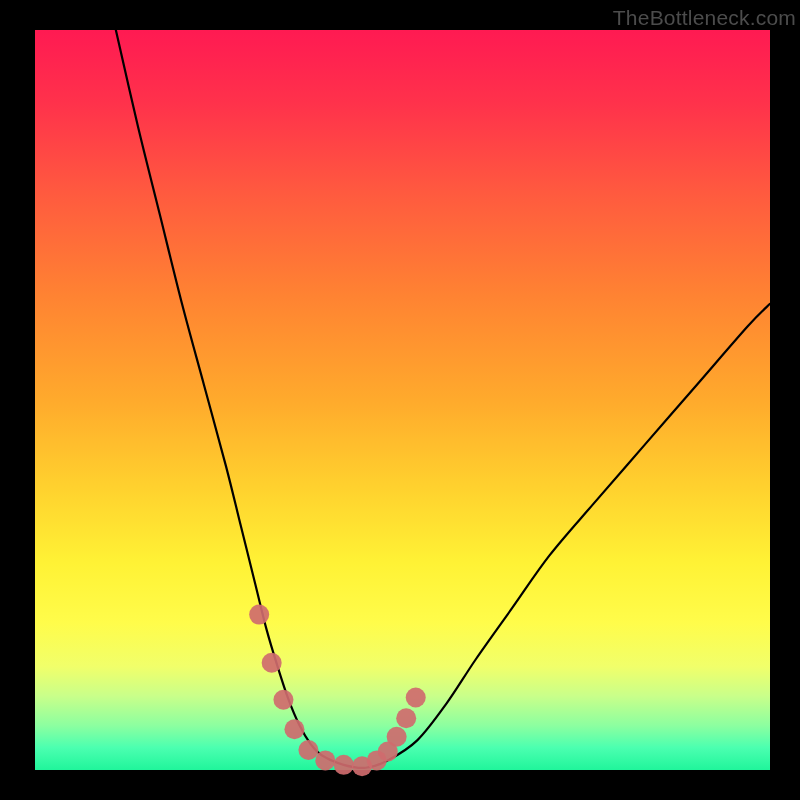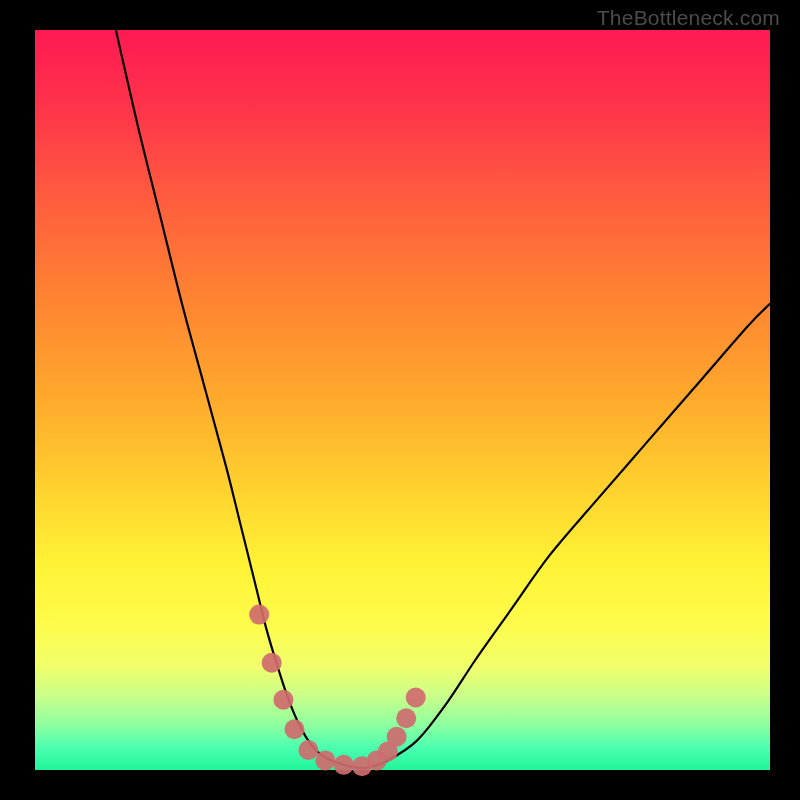--- a/index.html
+++ b/index.html
@@ -68,14 +68,14 @@
           <circle cx="327.07" cy="736.30" r="10" fill="#cf6b6e" fill-opacity="0.92"></circle>
           <circle cx="341.78" cy="730.38" r="10" fill="#cf6b6e" fill-opacity="0.92"></circle>
           <circle cx="352.80" cy="721.50" r="10" fill="#cf6b6e" fill-opacity="0.92"></circle>
           <circle cx="361.62" cy="706.70" r="10" fill="#cf6b6e" fill-opacity="0.92"></circle>
           <circle cx="371.18" cy="688.20" r="10" fill="#cf6b6e" fill-opacity="0.92"></circle>
           <circle cx="380.73" cy="667.48" r="10" fill="#cf6b6e" fill-opacity="0.92"></circle>
         </g>
     </svg>
   </div>
 
-  <div class="watermark" id="wm" style="right: 20px; top: 6px; font-size: 21px; margin-left: 35px;">TheBottleneck.com</div>
+  <div class="watermark" id="wm" style="right: 4px; top: 6px; font-size: 21px; margin-left: 35px;">TheBottleneck.com</div>
 </div>
 
 </body></html>

